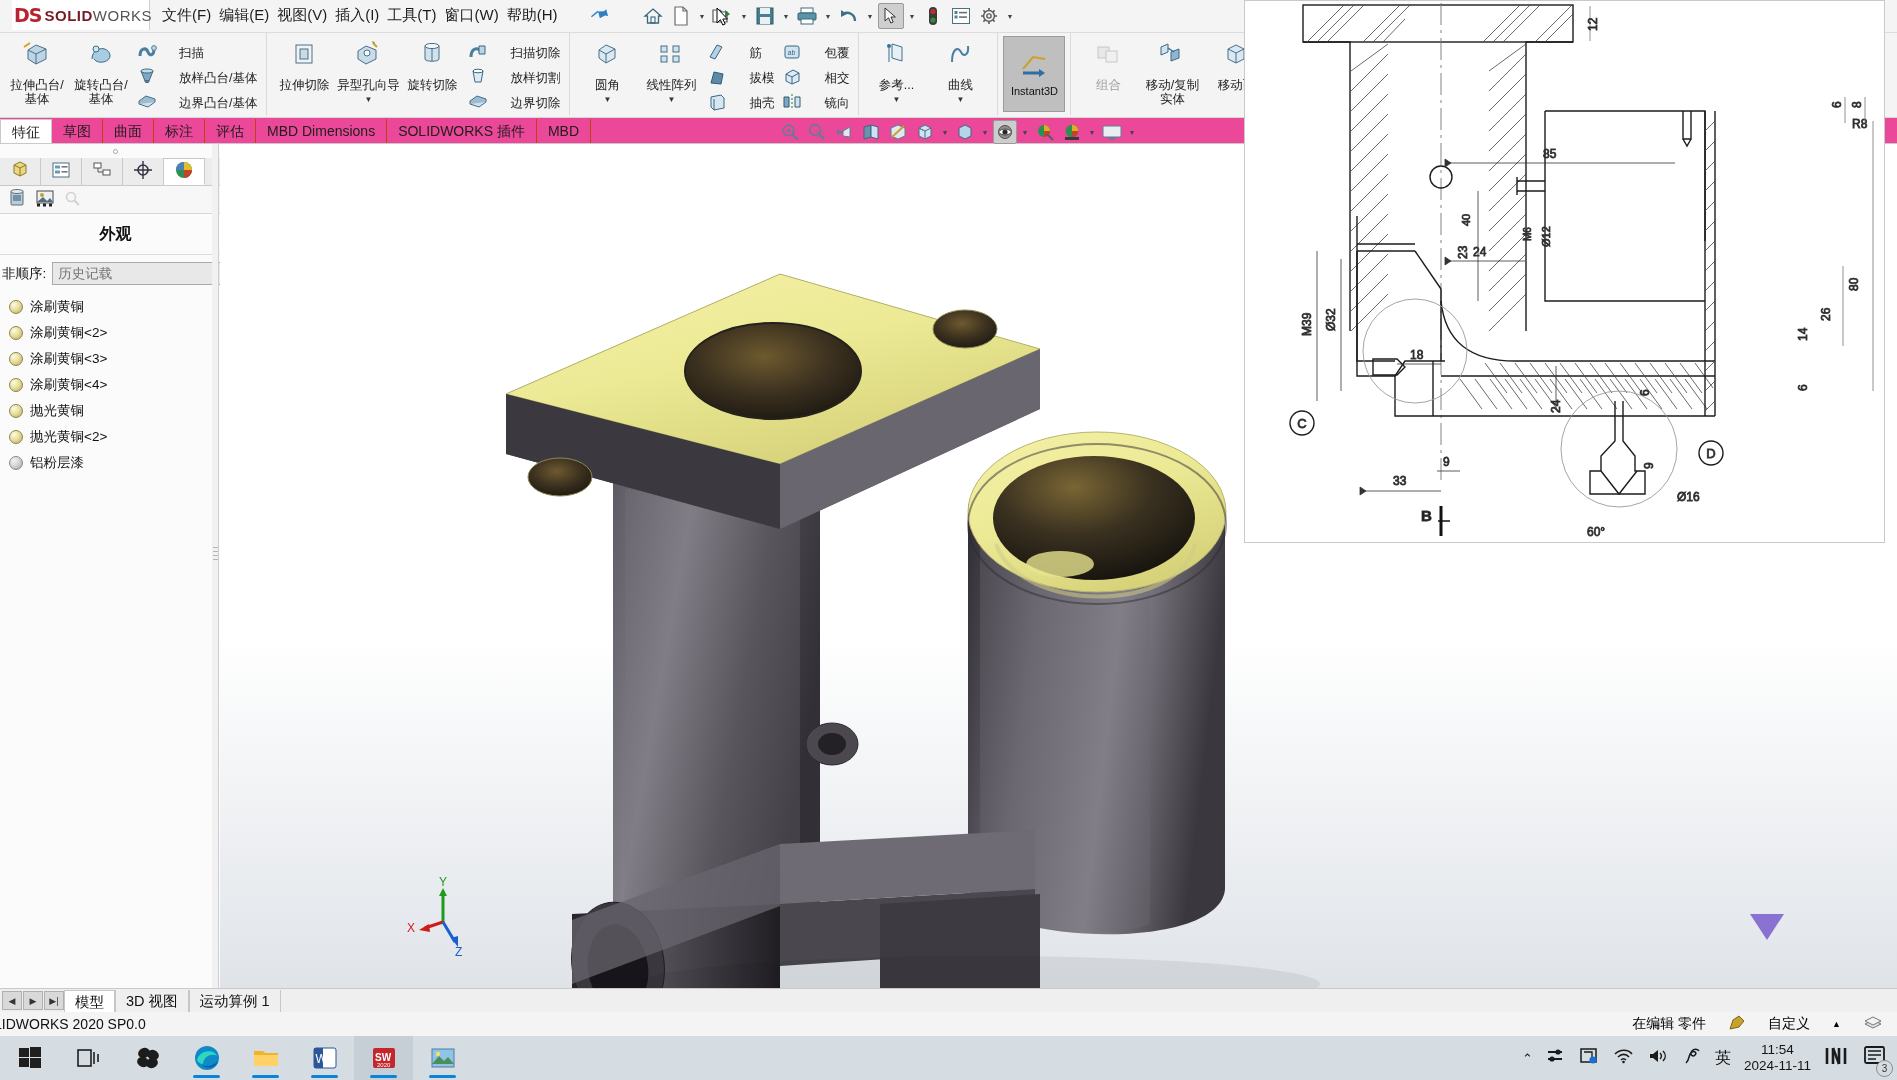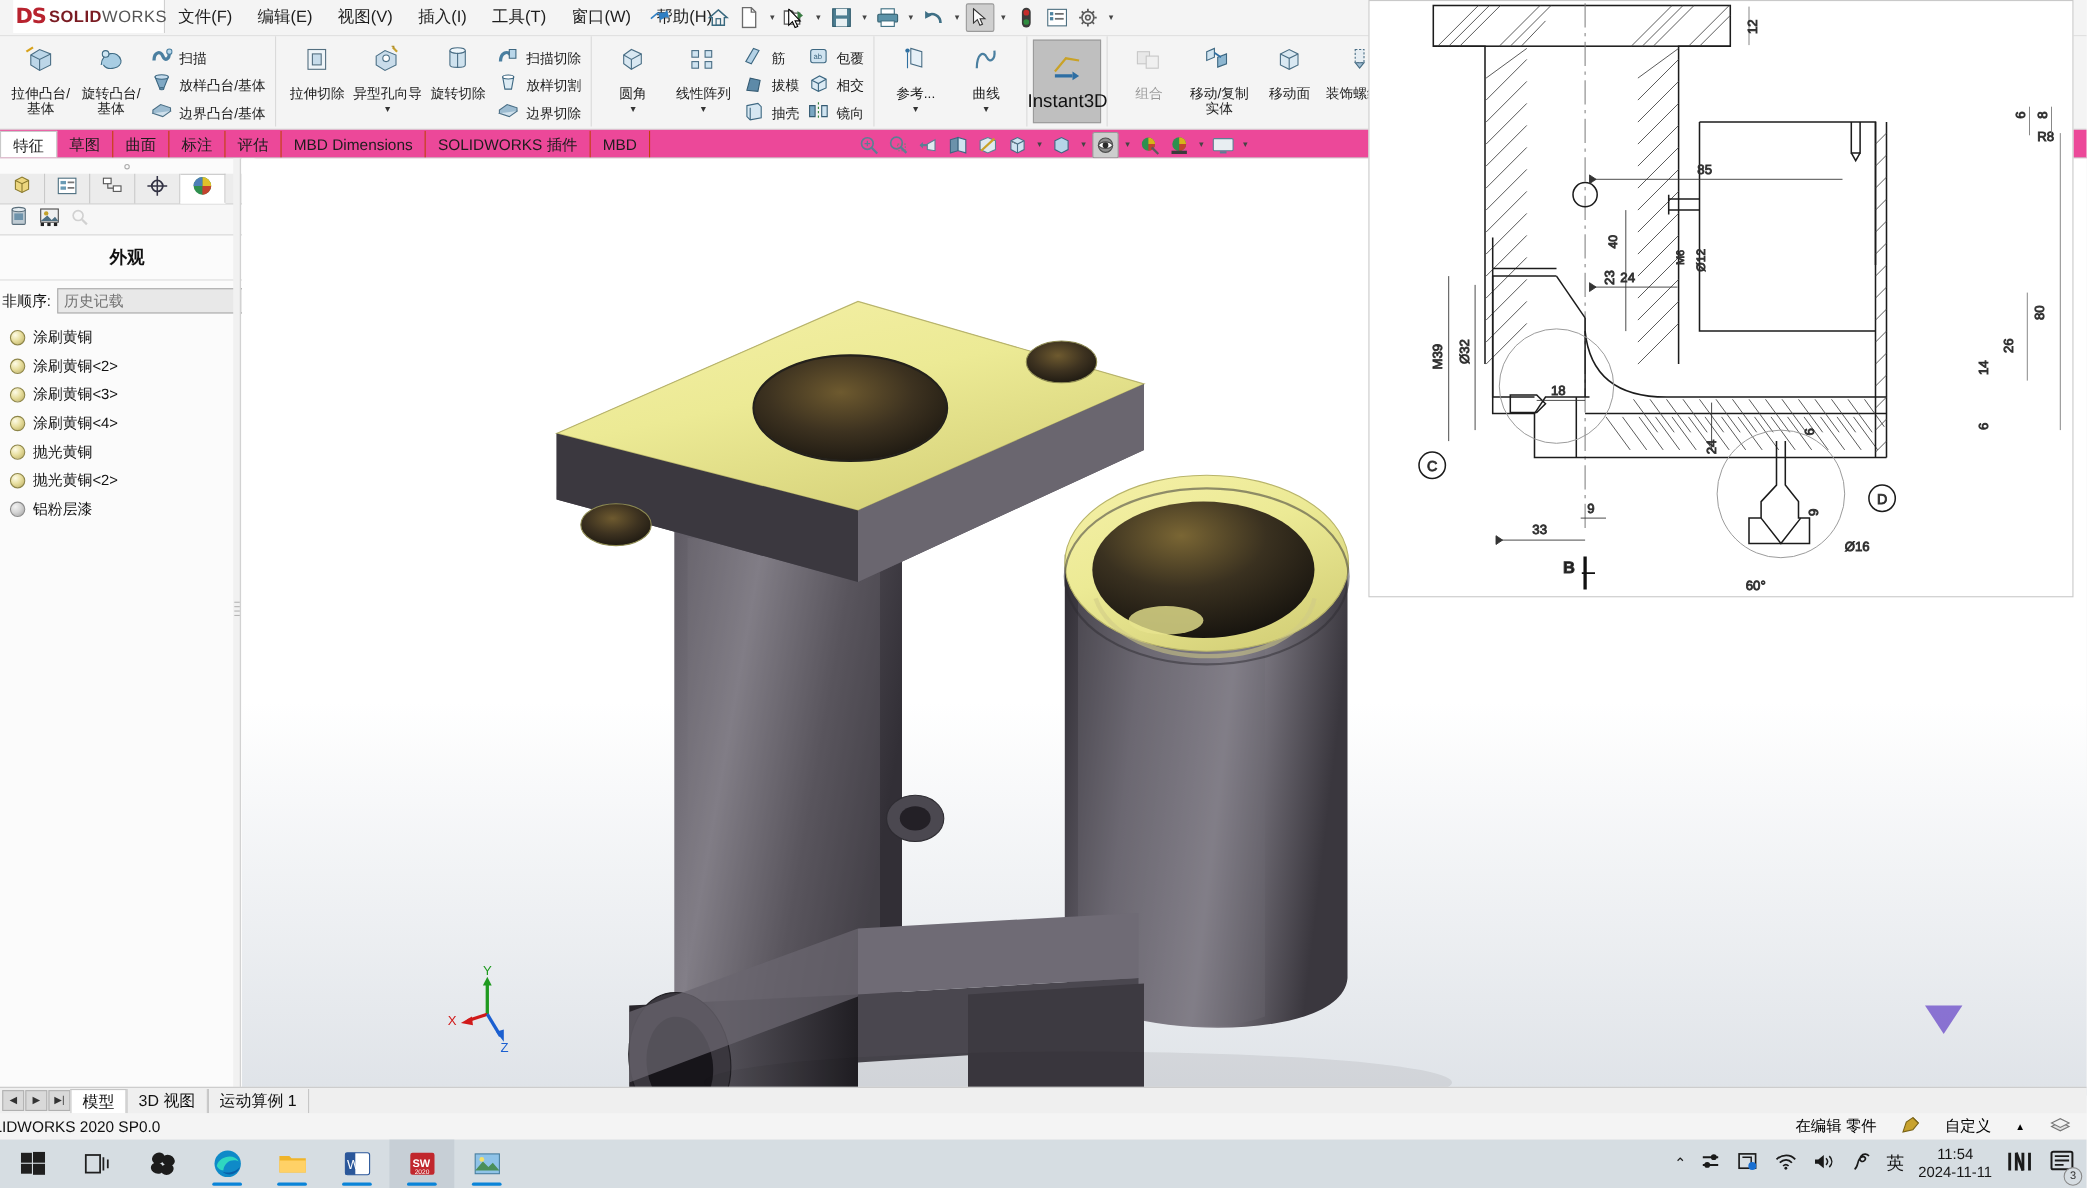--- a/index.html
+++ b/index.html
@@ -10,21 +10,21 @@
 
   
   .titlebar { position:absolute; left:0; top:0; width:1897px; height:33px;
     background:#f4f4f4; border-bottom:1px solid #dcdcdc; }
   .logo-box { position:absolute; left:12px; top:0; width:138px; height:30px;
     background:#ffffff; border-right:1px solid #d0d0d0; display:flex; align-items:center; }
   .logo-mark { font-size:19px; font-weight:bold; color:#b8232f; letter-spacing:-1px; margin-left:2px;
     font-family:"DejaVu Sans",sans-serif; }
   .logo-txt1 { font-size:15px; font-weight:bold; color:#7a1b22; letter-spacing:.5px; margin-left:3px; }
   .logo-txt2 { font-size:15px; color:#555; letter-spacing:.5px; }
-  .menus { position:absolute; left:160px; top:4px; display:flex; gap:19px; }
+  .menus { position:absolute; left:160px; top:4px; display:flex; gap:4px; }
   .menus span { font-size:15px; color:#1d1d1d; padding:2px 2px; cursor:default; }
   .pin { position:absolute; left:592px; top:6px; font-size:16px; color:#2f7fc4; transform:rotate(30deg); }
 
   .qat { position:absolute; left:640px; top:2px; height:28px; display:flex; align-items:center; gap:2px; }
   .qbtn { width:26px; height:26px; display:flex; align-items:center; justify-content:center;
       border:1px solid transparent; border-radius:2px; }
   .qbtn svg { display:block; }
   .qcaret { width:12px; height:26px; display:flex; align-items:center; justify-content:center;
       font-size:7px; color:#444; }
   .qsel { background:#cfcfcf; border:1px solid #9a9a9a; }
@@ -32,26 +32,26 @@
 
   
   .ribbon { position:absolute; left:0; top:33px; width:1897px; height:85px;
     background:#f4f4f4; border-bottom:1px solid #d5d5d5; display:flex; align-items:stretch; }
   .rgroup { display:flex; align-items:flex-start; padding:3px 5px 0 5px; border-right:1px solid #dadada;
      height:82px; }
   .rbig { width:64px; display:flex; flex-direction:column; align-items:center; padding-top:4px; }
   .rbig .ic { height:28px; display:flex; align-items:center; }
   .rbig .lb { font-size:12.5px; color:#1d1d1d; text-align:center; line-height:1.15; margin-top:10px; }
   .rcol { display:flex; flex-direction:column; justify-content:flex-start; padding-top:5px; }
-  .rsmall { display:flex; align-items:center; gap:6px; height:25px; padding:0 4px; }
+  .rsmall { display:flex; align-items:center; gap:22px; height:25px; padding:0 4px; }
   .rsmall .lb { font-size:12.5px; color:#1d1d1d; white-space:nowrap; }
   .dropcaret { font-size:8px; color:#333; text-align:center; width:100%; margin-top:3px;}
   .i3d { width:62px; background:#bfbfbf; border:1px solid #9b9b9b; height:76px;
     display:flex; flex-direction:column; align-items:center; justify-content:center; }
-  .i3d .lb { font-size:17px; color:#111; }
+  .i3d .lb { font-size:11px; color:#111; }
   .dim { opacity:.42; }
 
   
   .tabstrip { position:absolute; left:0; top:118px; width:1897px; height:26px;
     background:#ec4899; border-bottom:1px solid #c9c9c9; display:flex; align-items:flex-end; }
   .tab { font-size:14px; color:#1d1d1d; padding:2px 11px 4px 11px; border-right:1px solid #c2410c;
      height:24px; line-height:20px; }
   .tab.active { background:#ffffff; border-top:1px solid #c9c9c9; border-left:1px solid #c9c9c9;
      border-right:1px solid #c9c9c9; }
   .viewtools { position:absolute; right:760px; top:120px; display:flex; align-items:center; gap:3px; }

